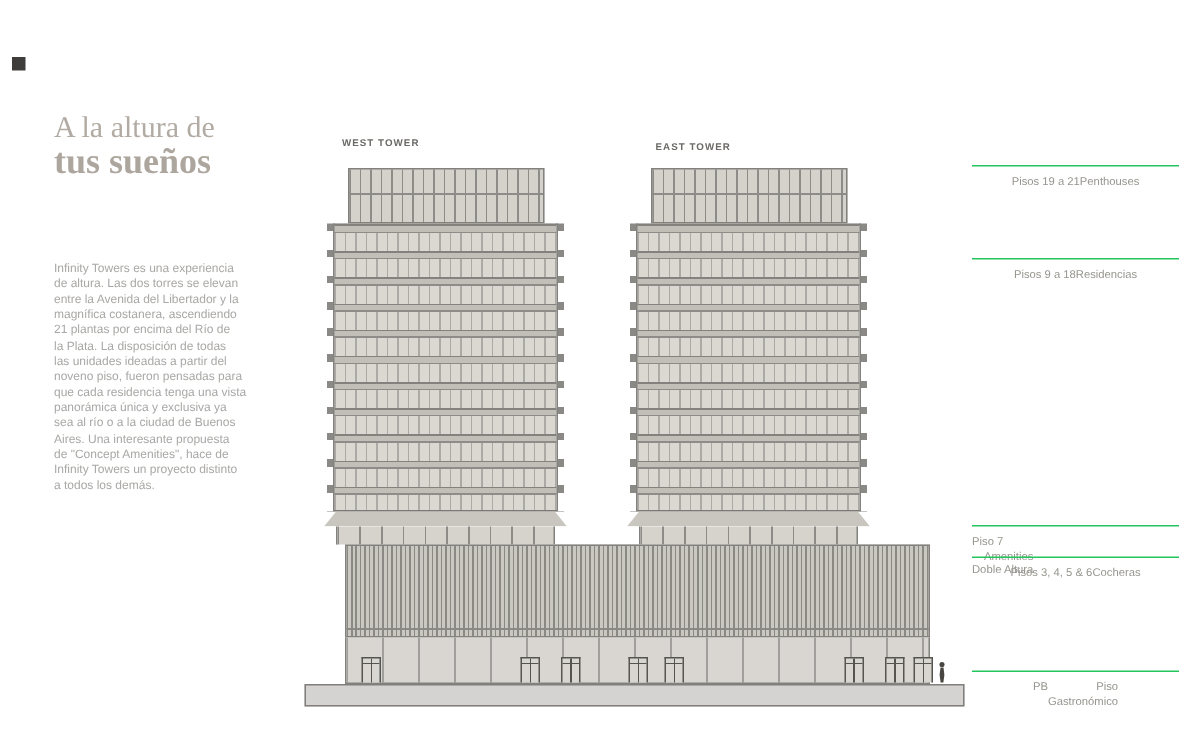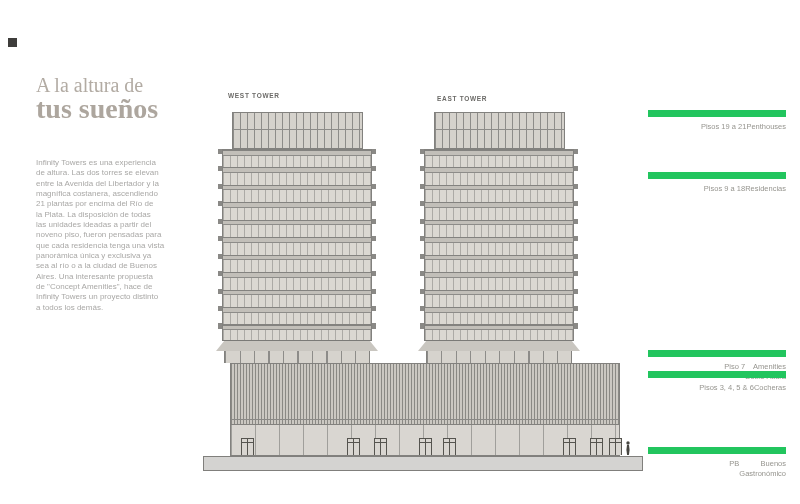--- a/index.html
+++ b/index.html
@@ -5,22 +5,22 @@
   html,body{margin:0;padding:0;background:#ffffff;}
   .page{position:relative;width:800px;height:504px;background:#ffffff;overflow:hidden;
         font-family:"Liberation Sans",sans-serif;}
 
   
   .logo-mark{position:absolute;left:8px;top:38px;width:9px;height:9px;background:#3e3d3b;}
   .intro{position:absolute;left:36px;top:52px;width:176px;margin-top:22px;}
   .intro .t1{display:block;font-family:"Liberation Serif",serif;font-weight:400;
              font-size:20px;line-height:23px;color:#b2aba3;}
   .intro .t2{display:block;font-family:"Liberation Serif",serif;font-weight:700;
-             font-size:28px;line-height:23px;color:#ada69e;}
-  .intro p{margin:0;position:absolute;left:0;top:84px;width:168px;
+             font-size:24px;line-height:23px;color:#ada69e;}
+  .intro p{margin:0;position:absolute;left:0;top:100px;width:168px;
            font-size:8px;line-height:10.35px;color:#a9a8a6;white-space:pre-line;}
 
   
   .drawing{position:absolute;left:0;top:0;width:800px;height:504px;}
   .tower-label{position:absolute;font-size:6.5px;font-weight:600;letter-spacing:.7px;color:#6b6a67;}
   .tower-label.west{left:228px;top:92px;}
   .tower-label.east{left:437px;top:95px;}
 
   .penthouse{position:absolute;top:112px;width:131px;height:37px;box-sizing:border-box;
     border:1px solid #82817e;background-color:#d5d2cc;
@@ -59,25 +59,25 @@
   .door{position:absolute;top:13px;width:13px;height:17px;box-sizing:border-box;
     border:1px solid #55544f;border-bottom:none;background:#d9d6d1;
     background-image:linear-gradient(90deg,transparent 5px,#55544f 5px,#55544f 6px,transparent 6px),
                      linear-gradient(180deg,transparent 3px,#55544f 3px,#55544f 4px,transparent 4px);}
 
   .base-slab{position:absolute;left:203px;top:456px;width:440px;height:15px;box-sizing:border-box;
     border:1px solid #807f7c;background:#d4d3d1;}
   .person{position:absolute;left:624px;top:441px;}
 
   
-  .anno{position:absolute;left:648px;width:138px;border-top:7px solid #22c55e;padding-top:5px;
-    display:flex;justify-content:flex-end;align-items:flex-start;
+  .anno{position:absolute;left:648px;width:138px;border-top:1px solid #22c55e;padding-top:5px;
+    display:flex;justify-content:center;align-items:flex-start;
     font-size:7.5px;line-height:9.5px;color:#96958f;}
   .anno .use{text-align:right;white-space:pre-line;}
-  .anno.a0{top:110px;} .anno.a1{top:172px;} .anno.a2{top:350px;} .anno.a3{top:371px;} .anno.a4{top:447px;}
+  .anno.a0{top:110px;} .anno.a1{top:172px;} .anno.a2{top:350px;flex-direction:column;} .anno.a3{top:371px;} .anno.a4{top:447px;}
 </style>
 </head>
 <body>
 
 <div class="page">
 
   <div class="logo-mark"></div>
 
   <div class="intro">
     <h1 style="margin:0;">
@@ -151,18 +151,18 @@
       <span class="floors">Piso 7</span>
       <span class="use">Amenities
 Doble Altura</span>
     </div>
     <div class="anno a3">
       <span class="floors">Pisos 3, 4, 5 &amp; 6</span>
       <span class="use">Cocheras</span>
     </div>
     <div class="anno a4">
       <span class="floors">PB</span>
-      <span class="use">Buenos
+      <span class="use">Piso
 Gastronómico</span>
     </div>
   </div>
 
 </div>
 
 </body></html>

